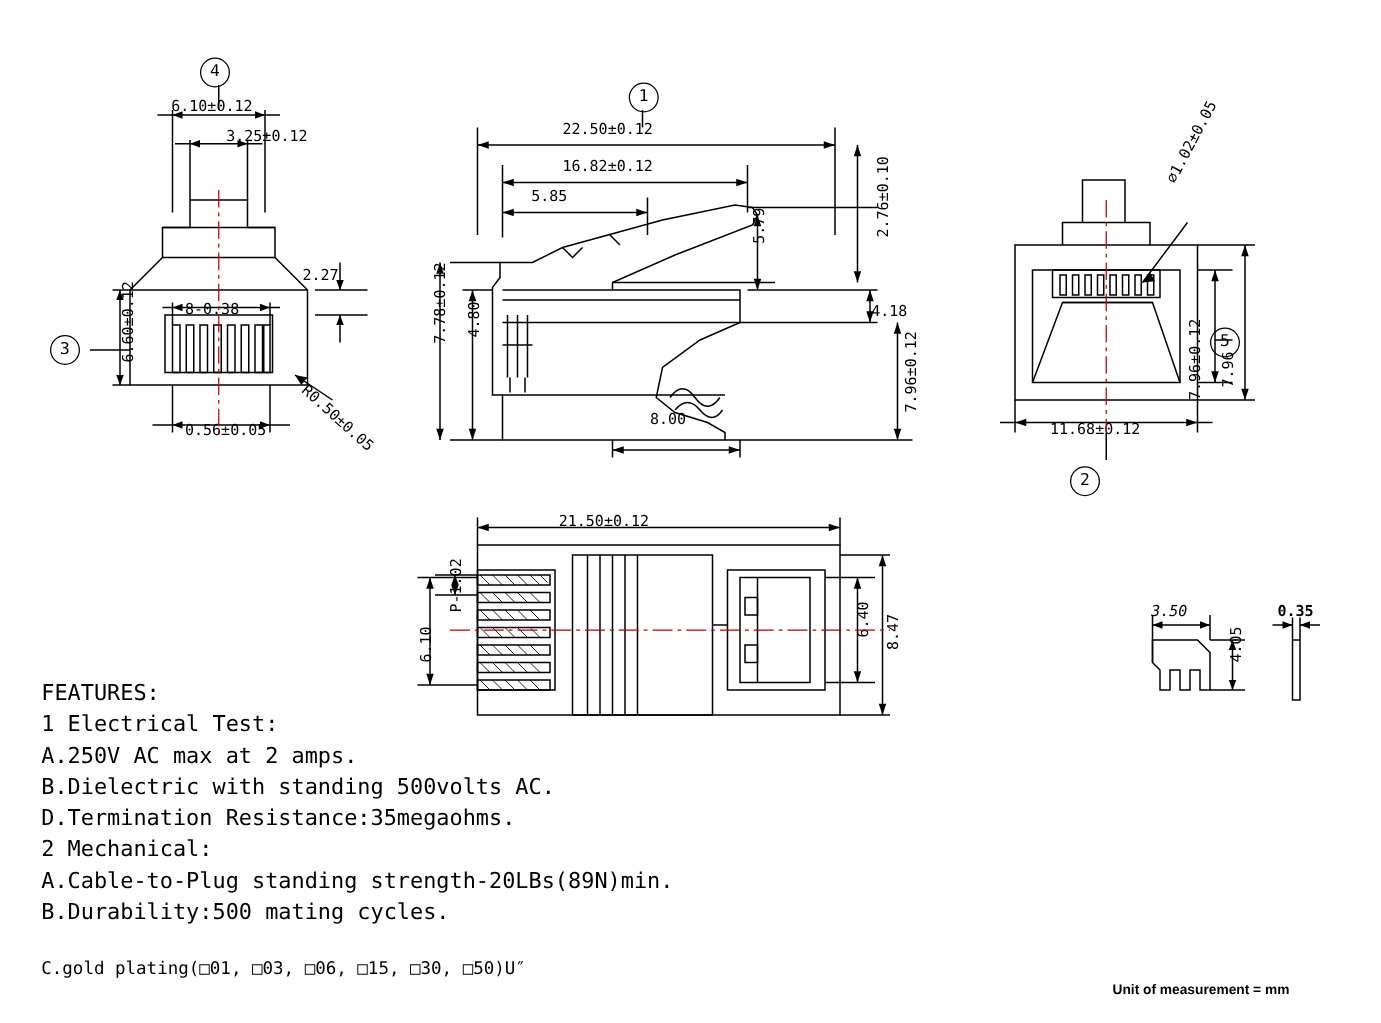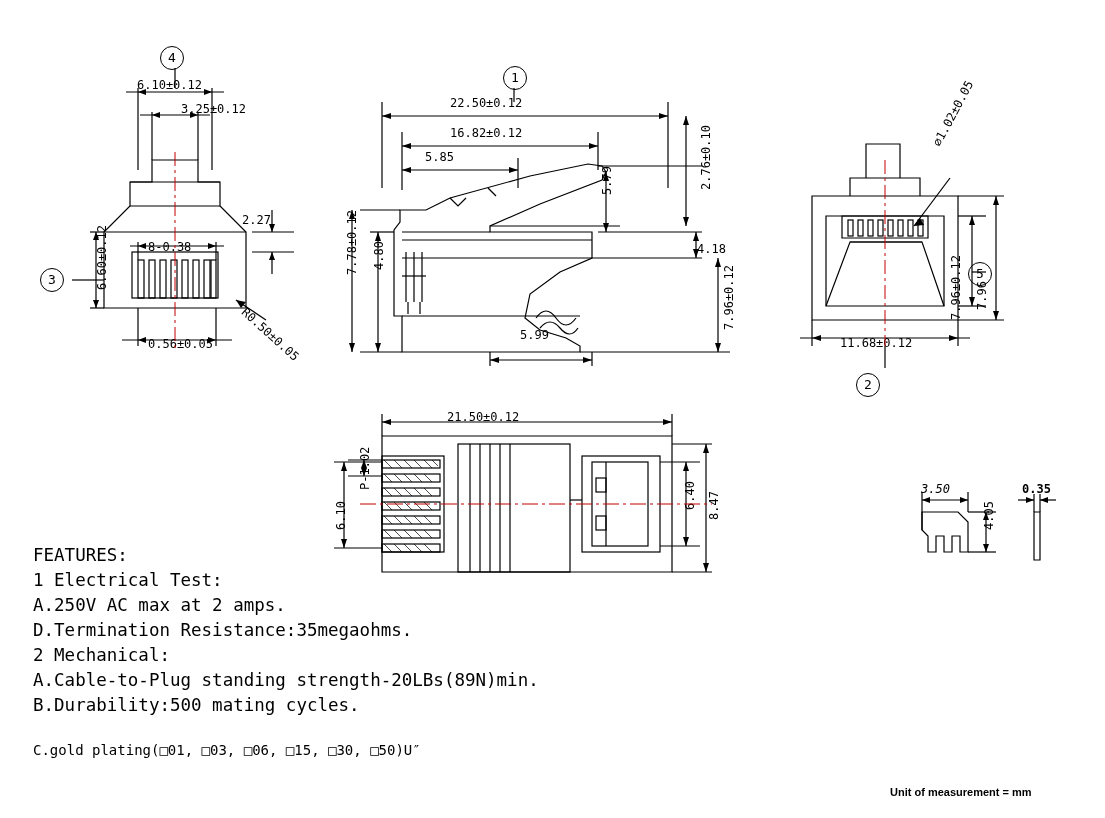--- a/index.html
+++ b/index.html
@@ -112,21 +112,21 @@
 
   <div class="abs dim" style="left:450px;top:96px;">22.50±0.12</div>
   <div class="abs dim" style="left:450px;top:126px;">16.82±0.12</div>
   <div class="abs dim" style="left:425px;top:150px;">5.85</div>
   <div class="abs dim v" style="left:600px;top:195px;transform:rotate(-90deg);">5.79</div>
   <div class="abs dim v" style="left:699px;top:190px;transform:rotate(-90deg);">2.76±0.10</div>
   <div class="abs dim v" style="left:345px;top:275px;transform:rotate(-90deg);">7.78±0.12</div>
   <div class="abs dim v" style="left:372px;top:270px;transform:rotate(-90deg);">4.80</div>
   <div class="abs dim" style="left:697px;top:242px;">4.18</div>
   <div class="abs dim v" style="left:722px;top:330px;transform:rotate(-90deg);">7.96±0.12</div>
-  <div class="abs dim" style="left:520px;top:328px;">5.99</div>
+  <div class="abs dim" style="left:520px;top:328px;">8.00</div>
 
   <svg class="shape" style="left:330px;top:80px;" width="420" height="280">
     <g stroke="#000" stroke-width="1.2" fill="none">
 
       <line x1="52" y1="36" x2="338" y2="36"></line>
       <path d="M52 36 l9 -3 l0 6 z" fill="#000" stroke="none"></path>
       <path d="M338 36 l-9 -3 l0 6 z" fill="#000" stroke="none"></path>
       <line x1="52" y1="22" x2="52" y2="108"></line>
       <line x1="338" y1="22" x2="338" y2="108"></line>
 
@@ -402,20 +402,21 @@
       <line x1="86" y1="42" x2="86" y2="82"></line>
       <path d="M86 42 l-3 8 l6 0 z" fill="#000" stroke="none"></path>
       <path d="M86 82 l-3 -8 l6 0 z" fill="#000" stroke="none"></path>
     </g>
   </svg>
 
   <div class="abs" style="left:33px;top:543px;">
     <div class="feat">FEATURES:</div>
     <div class="feat">1 Electrical Test:</div>
     <div class="feat">A.250V AC max at 2 amps.</div>
+    <div class="feat">B.Dielectric with standing 500volts AC.</div>
     <div class="feat">D.Termination Resistance:35megaohms.</div>
     <div class="feat">2 Mechanical:</div>
     <div class="feat">A.Cable-to-Plug standing strength-20LBs(89N)min.</div>
     <div class="feat">B.Durability:500 mating cycles.</div>
     <div class="feat small">C.gold plating(□01, □03, □06, □15, □30, □50)U″</div>
   </div>
 
   <div class="abs unit" style="left:890px;top:786px;">Unit of measurement = mm</div>
 
 </div>

